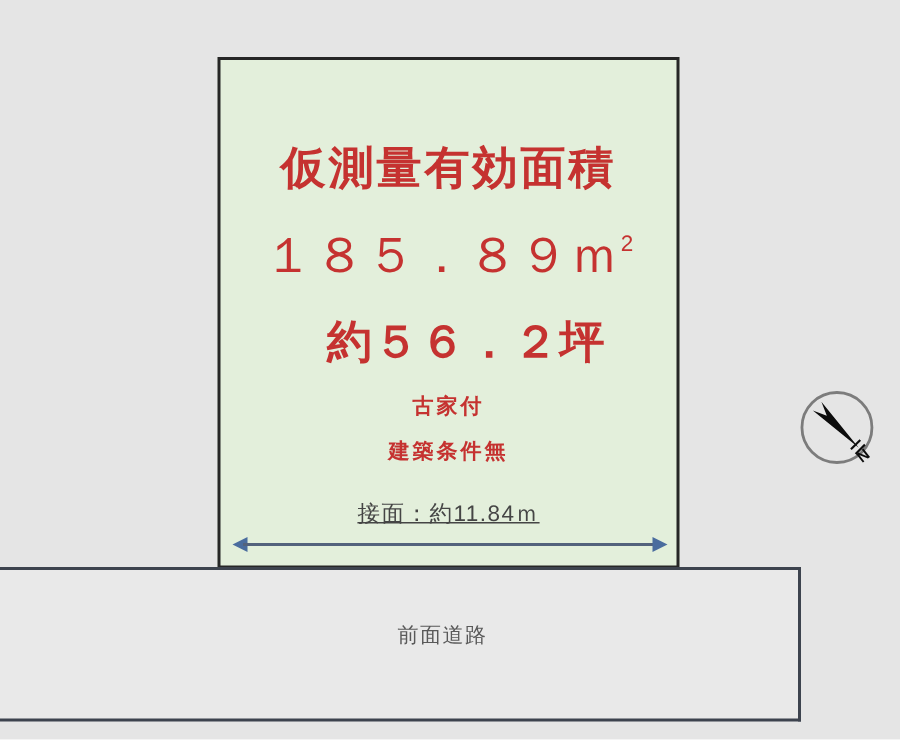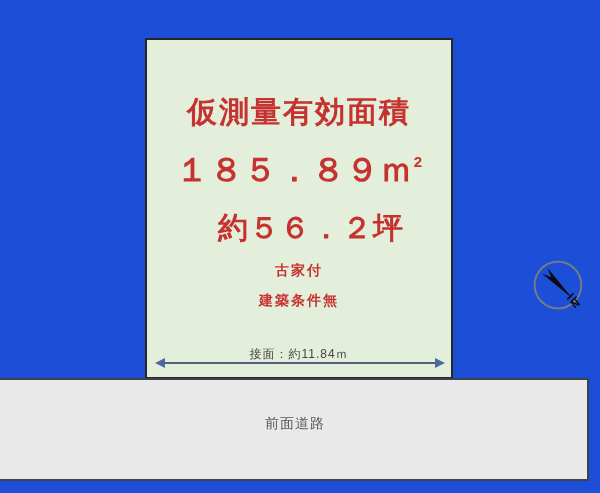--- a/index.html
+++ b/index.html
@@ -1,41 +1,41 @@
 <!DOCTYPE html>
 <html><head>
 <meta charset="utf-8">
 <style>
   html,body{margin:0;padding:0;background:#ffffff;}
   .canvas{
-    position:relative;width:600px;height:493px;background:#1d4ed8;overflow:hidden;
+    position:relative;width:600px;height:493px;background:#e5e5e5;overflow:hidden;
     font-family:"Liberation Sans", sans-serif;
   }
   
   .plot{
     position:absolute;left:145px;top:38px;width:308px;height:341px;
     background:#e3efdb;border:2px solid #262626;box-sizing:border-box;
   }
   .plot .centered{position:absolute;left:0;width:100%;text-align:center;white-space:nowrap;}
   .plot-title{top:52px;color:#c53230;font-size:30px;font-weight:bold;letter-spacing:2px;}
-  .plot-area{top:108px;color:#c53230;font-size:33px;font-weight:bold;letter-spacing:1px;}
+  .plot-area{top:108px;color:#c53230;font-size:33px;font-weight:normal;letter-spacing:1px;}
   .plot-area .sup{font-size:15px;vertical-align:14px;letter-spacing:0;}
   .plot-tsubo{top:168px;color:#c53230;font-size:30px;font-weight:bold;letter-spacing:1px;margin-left:12px;}
   .plot-note1{top:222px;color:#c53230;font-size:14px;font-weight:bold;letter-spacing:2px;}
   .plot-note2{top:252px;color:#c53230;font-size:14px;font-weight:bold;letter-spacing:2px;}
-  .frontage-label{top:306px;color:#454545;font-size:12px;letter-spacing:1px;}
+  .frontage-label{top:293px;color:#454545;font-size:15px;letter-spacing:1px;text-decoration:underline;}
   
   .dim-arrow{position:absolute;left:8px;right:6px;top:318px;height:10px;}
   .dim-line{position:absolute;left:7px;right:7px;top:4px;height:2px;background:#53627c;}
   .dim-head{position:absolute;top:0;width:0;height:0;border-top:5px solid transparent;border-bottom:5px solid transparent;}
   .dim-head.left{left:0;border-right:10px solid #4a6c9e;}
   .dim-head.right{right:0;border-left:10px solid #4a6c9e;}
   
   .road{
-    position:absolute;left:0;top:378px;width:589px;height:103px;
+    position:absolute;left:0;top:378px;width:534px;height:103px;
     background:#e9e9e9;box-sizing:border-box;
     border-top:2px solid #3d434e;border-bottom:2px solid #3d434e;border-right:2px solid #3d434e;
   }
   .road-label{position:absolute;left:265px;top:30px;color:#595959;font-size:14px;line-height:27px;letter-spacing:1px;}
   
   .compass{position:absolute;left:531px;top:257px;width:56px;height:56px;}
 </style>
 </head>
 <body>
 

